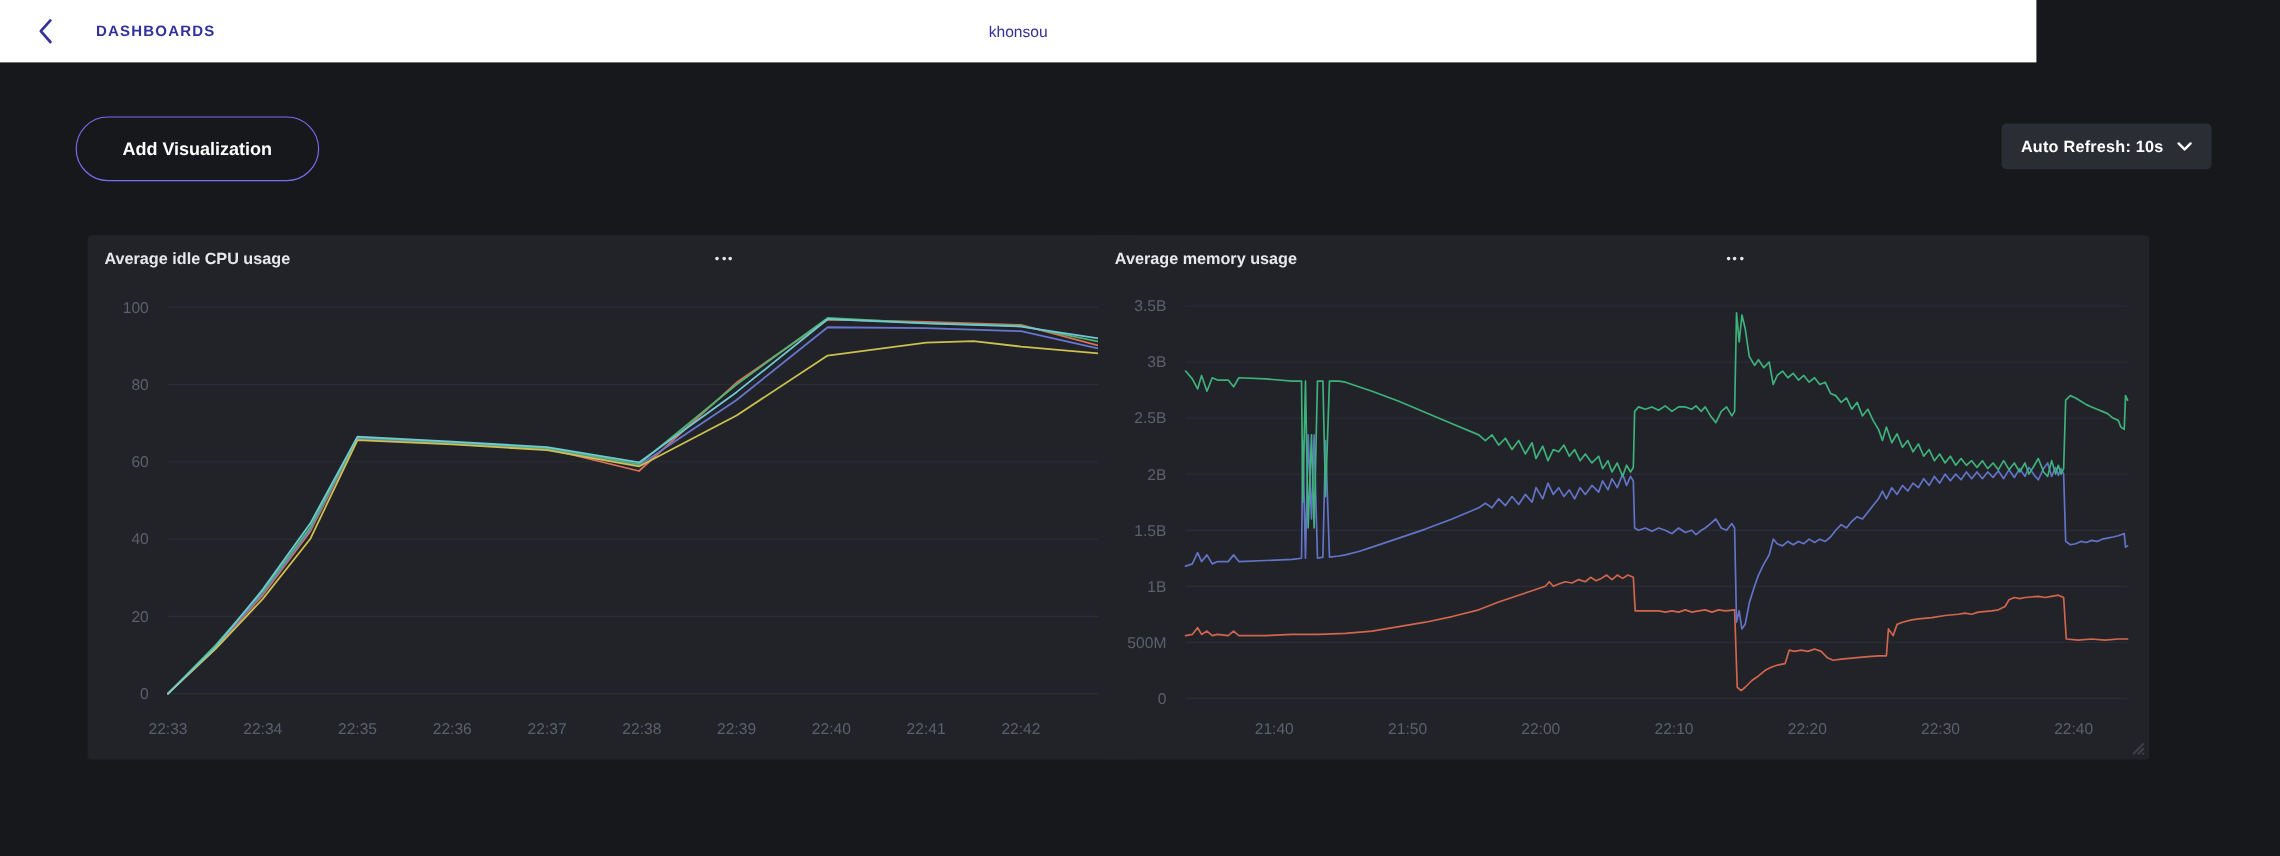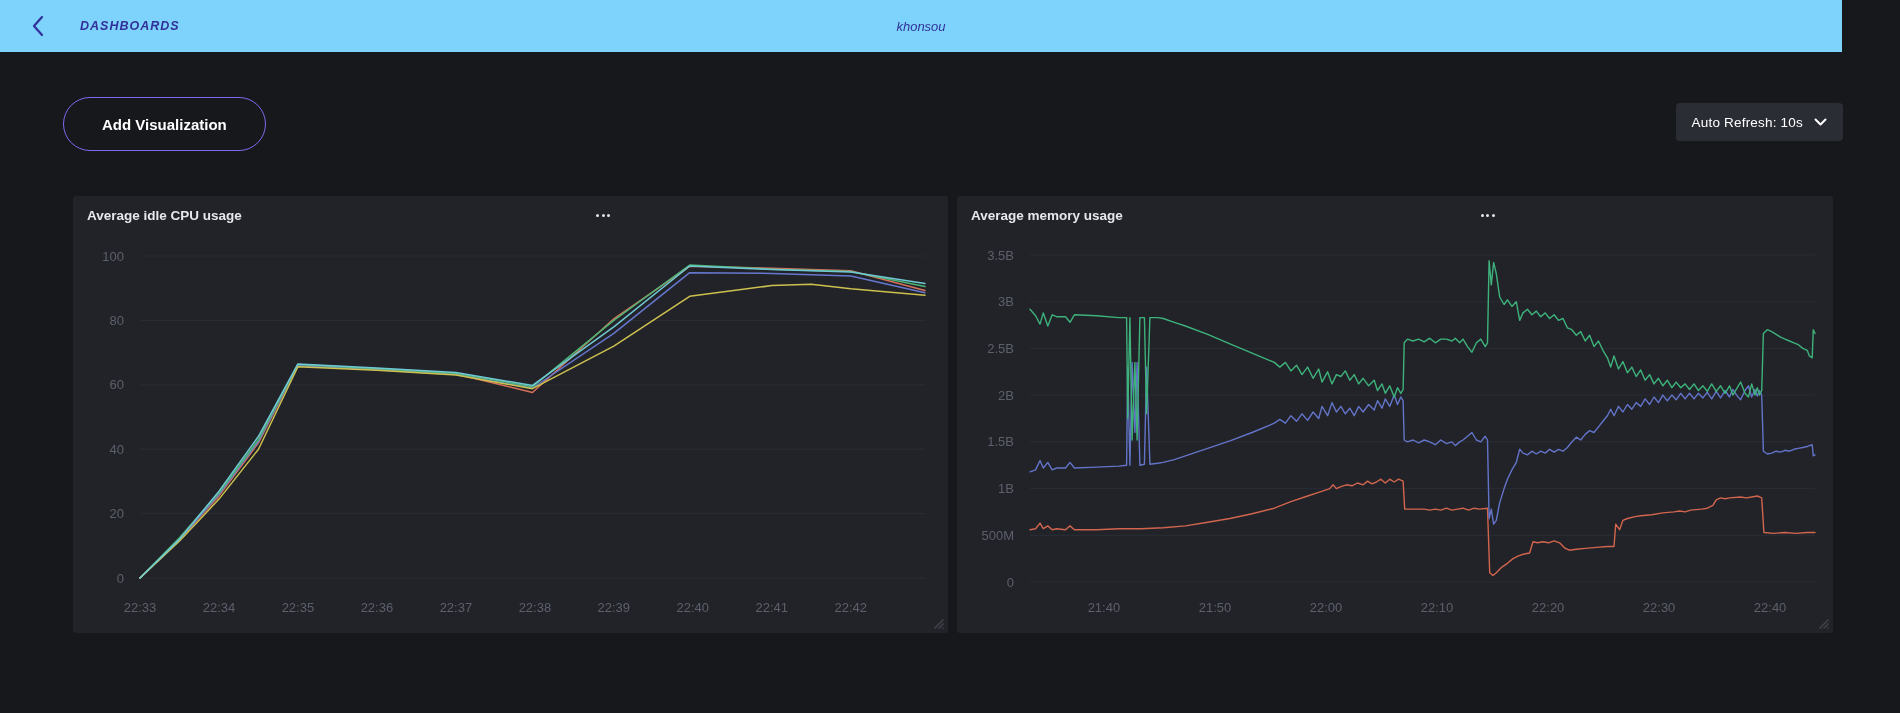--- a/index.html
+++ b/index.html
@@ -1,35 +1,35 @@
 <!DOCTYPE html>
 <html><head>
 <meta charset="utf-8">
 <style>
   * { margin:0; padding:0; box-sizing:border-box; }
   html,body { background:#101117; }
   body { font-family:"Liberation Sans", sans-serif; }
   .app { position:relative; width:1900px; height:713px; background:#17181c; overflow:hidden; }
 
   
-  .topbar { position:absolute; top:0; left:0; width:1842px; height:52px; background:#7dd3fc;font-style:italic; }
+  .topbar { position:absolute; top:0; left:0; width:1697px; height:52px; background:#ffffff; }
   .back-btn { position:absolute; left:24px; top:12px; width:28px; height:28px; background:transparent; border:none; cursor:pointer; display:flex; align-items:center; justify-content:center; }
   .crumb { position:absolute; left:80px; top:0; height:52px; display:flex; align-items:center; font-size:12.5px; font-weight:700; letter-spacing:1px; color:#32309a; text-decoration:none; cursor:pointer; }
   .dash-title { position:absolute; left:50%; top:0; transform:translateX(-50%); height:52px; display:flex; align-items:center; font-size:13px; font-weight:500; color:#32309a; }
 
   
   .add-viz { position:absolute; left:63px; top:97px; height:54px; padding:0 38px; background:transparent; border:1.5px solid #7a6bf0; border-radius:28px; color:#ffffff; font-size:15px; font-weight:700; font-family:"Liberation Sans", sans-serif; cursor:pointer; }
   .dd-group { position:absolute; top:103px; right:57px; display:flex; gap:15px; }
-  .dd { display:flex; align-items:center; gap:11px; height:38px; padding:0 16px; background:#2b2d35; border:none; border-radius:4px; color:#ffffff; font-size:13.5px; font-weight:400; letter-spacing:.2px; font-family:"Liberation Sans", sans-serif; cursor:pointer; }
+  .dd { display:flex; align-items:center; gap:11px; height:38px; padding:0 16px; background:#2b2d35; border:none; border-radius:4px; color:#ffffff; font-size:13.5px; font-weight:700; letter-spacing:.2px; font-family:"Liberation Sans", sans-serif; cursor:pointer; }
   .dd svg { display:block; }
 
   
   .panel { position:absolute; top:196px; height:437px; background:#212329; border-radius:3px; }
   .panel-cpu { left:73px; width:875px; }
-  .panel-mem { left:957px; width:876px; }
+  .panel-mem { left:915px; width:876px; }
   .panel-head { position:absolute; top:0; left:0; right:0; height:40px; z-index:2; }
   .panel-title { position:absolute; left:14px; top:12px; font-size:13.5px; font-weight:700; color:#e6e8ec; }
   .panel-menu { position:absolute; left:calc(60.5% - 12px); top:8px; width:26px; height:22px; background:transparent; border:none; cursor:pointer; display:flex; align-items:center; justify-content:center; gap:2.5px; }
   .panel-menu i { width:3px; height:3px; border-radius:50%; background:#e3e5ea; display:block; }
   .chart { position:absolute; inset:0; width:100%; height:100%; }
   .chart text.tick { fill:#5c606b; font-size:13px; font-family:"Liberation Sans", sans-serif; }
   .resize { position:absolute; right:3px; bottom:3px; width:15px; height:15px; cursor:nwse-resize; }
 </style>
 </head>
 <body>

